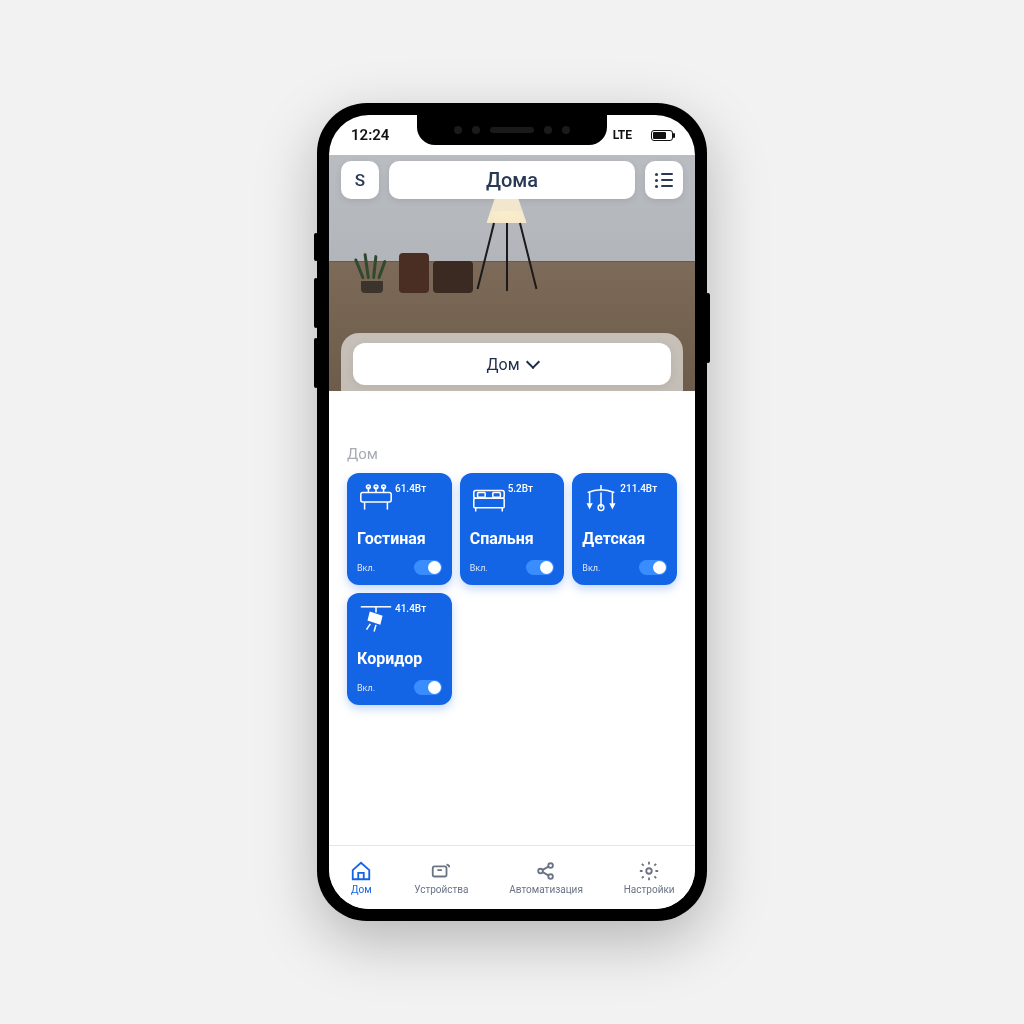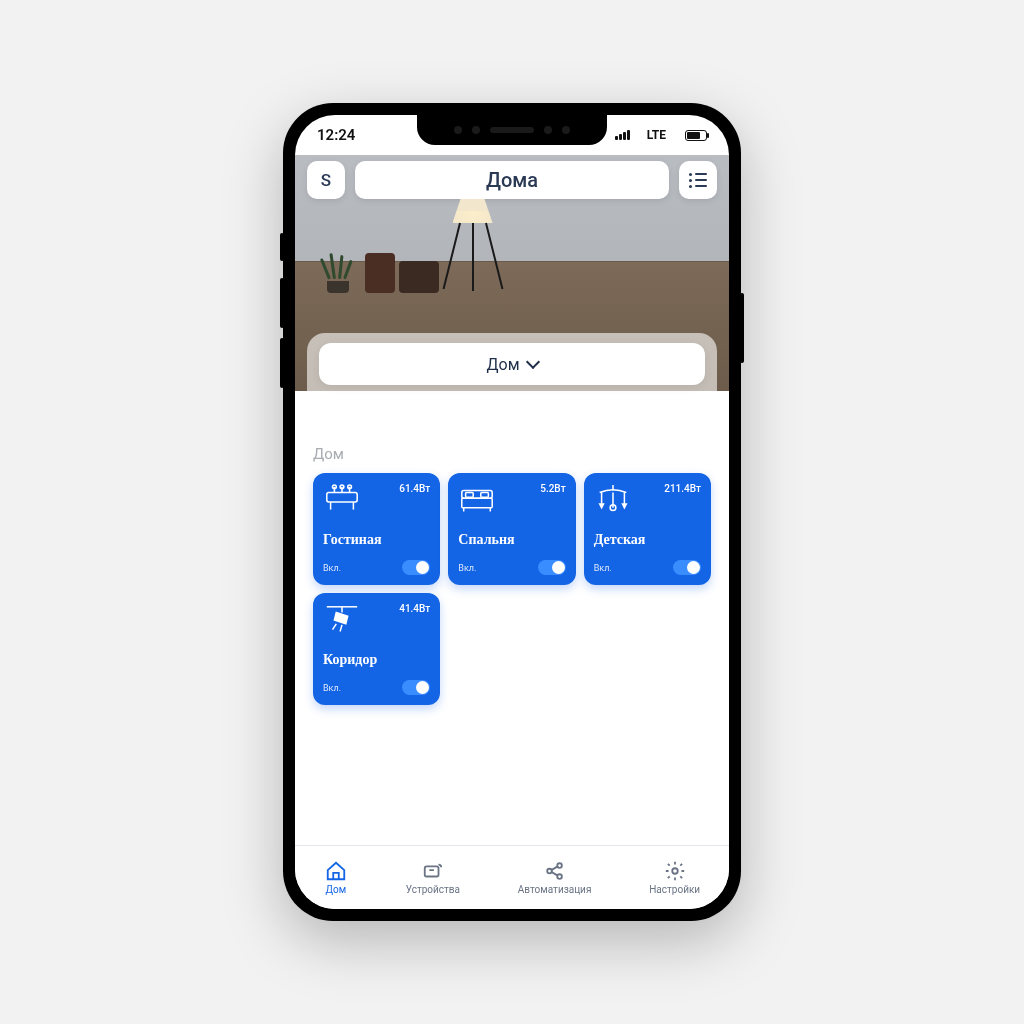--- a/index.html
+++ b/index.html
@@ -2,21 +2,21 @@
 <html><head>
 <meta charset="utf-8">
 <style>
   * { box-sizing: border-box; margin: 0; padding: 0; font-family: -apple-system, BlinkMacSystemFont, "Segoe UI", Roboto, sans-serif; }
   body {
     width: 1024px; height: 1024px;
     background: #f2f2f2;
     display: flex; align-items: center; justify-content: center;
   }
   .phone {
-    width: 458px; height: 818px;
+    width: 390px; height: 818px;
     background: #000; border-radius: 50px;
     padding: 12px;
     position: relative;
     box-shadow: 0 20px 60px rgba(0,0,0,.25);
   }
   .side-btn { position:absolute; background:#000; border-radius:3px; }
   .side-btn.l1{ left:-3px; top:130px; width:4px; height:28px;}
   .side-btn.l2{ left:-3px; top:175px; width:4px; height:50px;}
   .side-btn.l3{ left:-3px; top:235px; width:4px; height:50px;}
   .side-btn.r1{ right:-3px; top:190px; width:4px; height:70px;}
@@ -116,24 +116,24 @@
   .content{
     flex:1; background:#fff; padding:54px 18px 0; overflow:hidden;
   }
   .section-title{color:#a8acb2;font-size:15px;margin-bottom:10px;}
   .grid{display:grid;grid-template-columns:repeat(3,1fr);gap:8px;}
   .card{
     background:#1464e6;border-radius:12px;height:112px;padding:10px;
     color:#fff;position:relative;display:flex;flex-direction:column;
     box-shadow:0 4px 10px rgba(20,100,230,.25);
   }
-  .card .top{display:flex;justify-content:space-between;align-items:flex-start;}
+  .card .top{display:flex;justify-content:flex-start;align-items:flex-start;}
   .card .watt{font-size:10px;font-weight:500;}
   .card .iconwrap{width:38px;height:32px;}
-  .card .name{font-size:14px;font-weight:700;margin-top:auto;font-family:Liberation Serif, serif;}
+  .card .name{font-size:16px;font-weight:700;margin-top:auto;}
   .card .row2{display:flex;justify-content:space-between;align-items:center;margin-top:12px;}
   .card .state{font-size:9px;opacity:.85;}
   .toggle{width:28px;height:15px;border-radius:10px;background:#3a8dff;position:relative;}
   .toggle:after{content:"";position:absolute;right:1px;top:1px;width:13px;height:13px;background:#fff;border-radius:50%;}
 
   .tabbar{
     height:64px;border-top:1px solid #e3e6ea;background:#fff;
     display:flex;justify-content:space-around;align-items:center;flex:none;
   }
   .tab{display:flex;flex-direction:column;align-items:center;gap:2px;color:#6a7485;font-size:10px;}

